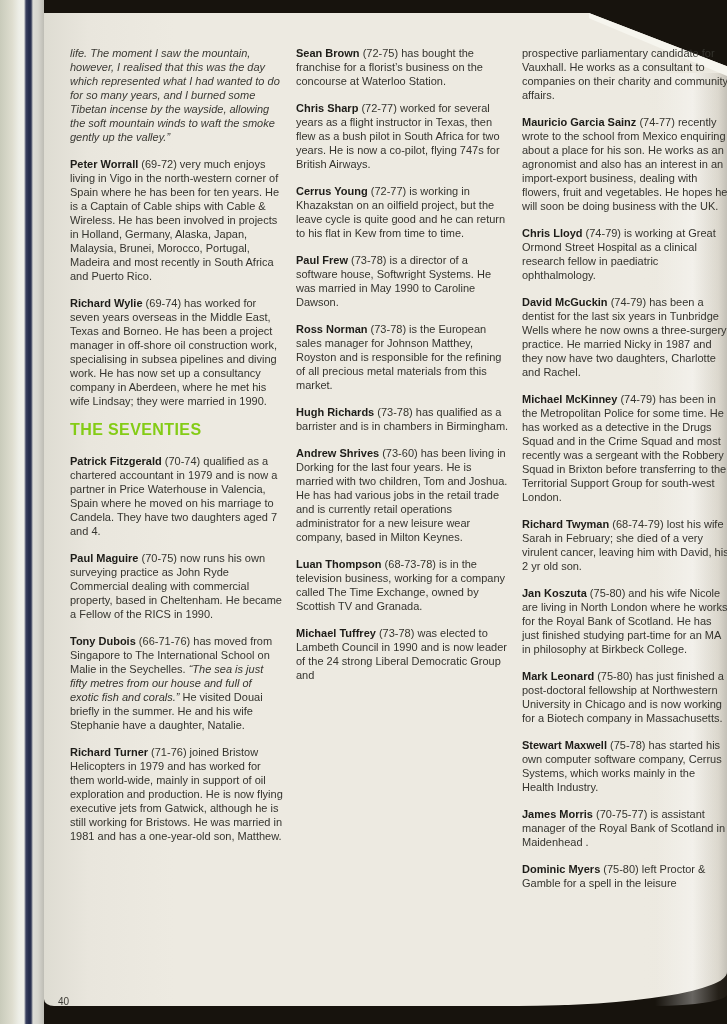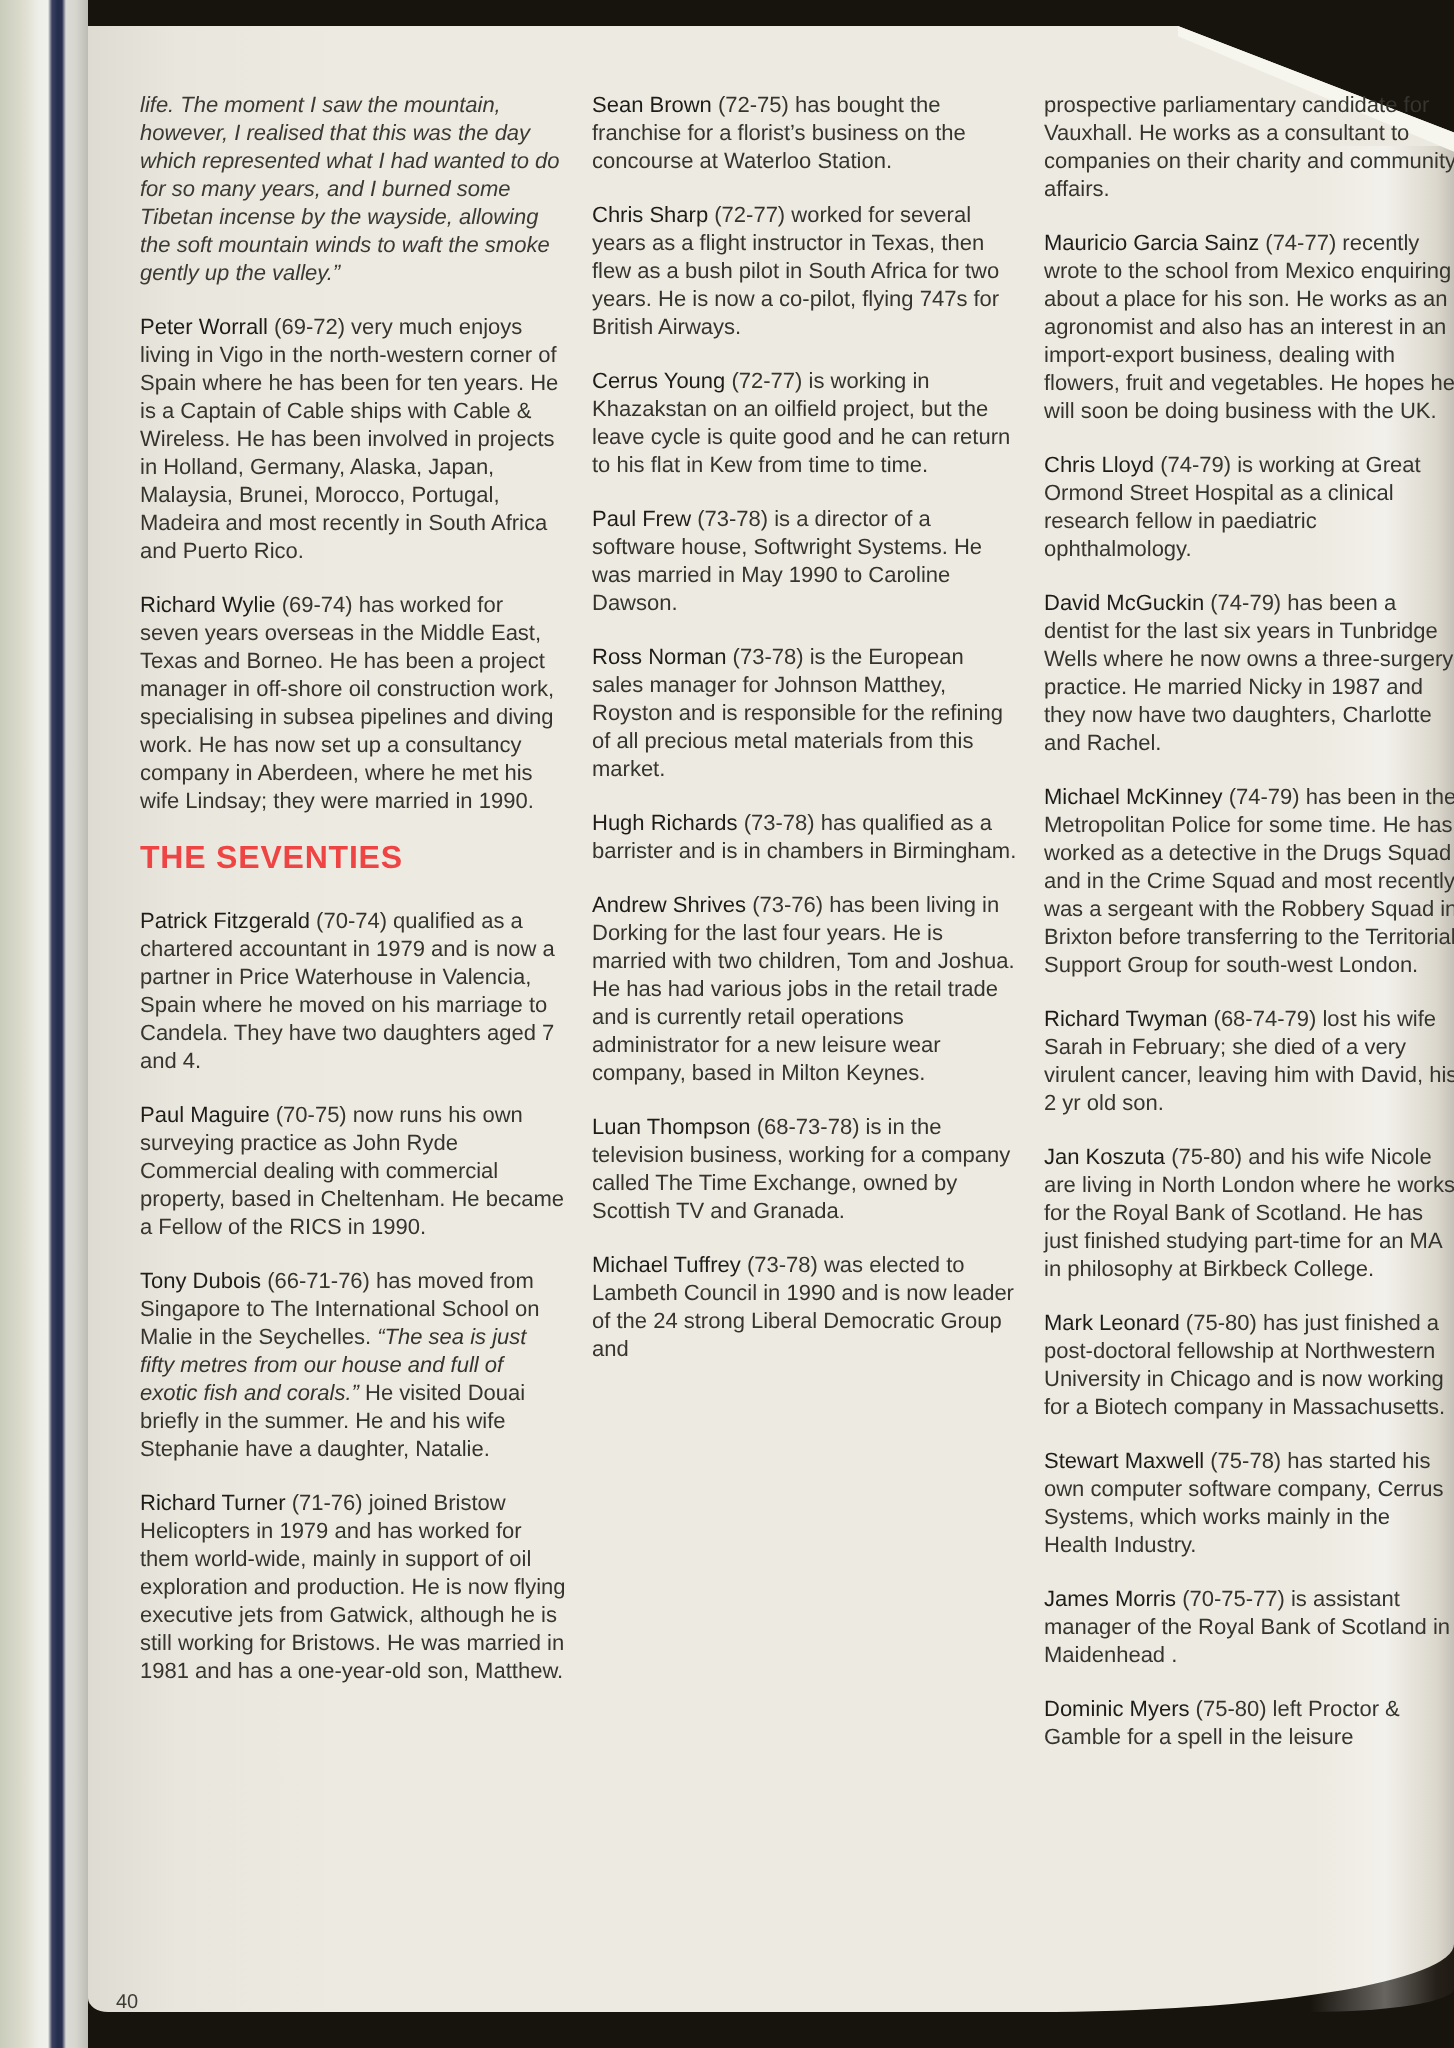--- a/index.html
+++ b/index.html
@@ -36,23 +36,23 @@
   .corner-wedge .cw-edge{position:absolute;left:0;top:0;width:100%;height:100%;background:#f6f5ee;
     -webkit-clip-path:polygon(0 0,100% 72%,100% 85%,0 7%);clip-path:polygon(0 0,100% 72%,100% 85%,0 7%);}
   
   .cols{position:absolute;left:70px;top:46px;width:660px;height:960px;}
   .col{position:absolute;top:0;width:213px;}
   .col-1{left:0;}
   .col-2{left:226px;}
   .col-3{left:452px;width:207px;}
   p.para{margin:0 0 13px 0;font-size:11px;line-height:14px;color:#35342e;text-align:left;}
   p.para.it{font-style:italic;color:#3a3933;}
-  .nm{font-weight:400;color:#1d1c18;}
+  .nm{font-weight:700;color:#1d1c18;}
   .irun{font-style:italic;}
-  .heading{font-size:16px;font-weight:700;color:#ef4444;letter-spacing:.4px;margin:9px 0 15px 0;}
+  .heading{font-size:16px;font-weight:700;color:#84cc16;letter-spacing:.4px;margin:9px 0 15px 0;}
   .pagenum{position:absolute;left:58px;top:996px;font-size:10px;color:#3d3c36;}
 </style>
 </head>
 <body>
 
 <div class="binding"></div>
 
 <div class="page">
   <div class="page-curl"></div>
 </div>
@@ -73,21 +73,21 @@
       <p class="para"><span class="nm">Tony Dubois</span><span> (66-71-76) has moved from Singapore to The International School on Malie in the Seychelles. </span><span class="irun">“The sea is just fifty metres from our house and full of exotic fish and corals.”</span><span> He visited Douai briefly in the summer. He and his wife Stephanie have a daughter, Natalie.</span></p>
       <p class="para"><span class="nm">Richard Turner</span><span> (71-76) joined Bristow Helicopters in 1979 and has worked for them world-wide, mainly in support of oil exploration and production. He is now flying executive jets from Gatwick, although he is still working for Bristows. He was married in 1981 and has a one-year-old son, Matthew.</span></p>
     </div>
   <div class="col col-2">
       <p class="para"><span class="nm">Sean Brown</span><span> (72-75) has bought the franchise for a florist’s business on the concourse at Waterloo Station.</span></p>
       <p class="para"><span class="nm">Chris Sharp</span><span> (72-77) worked for several years as a flight instructor in Texas, then flew as a bush pilot in South Africa for two years. He is now a co-pilot, flying 747s for British Airways.</span></p>
       <p class="para"><span class="nm">Cerrus Young</span><span> (72-77) is working in Khazakstan on an oilfield project, but the leave cycle is quite good and he can return to his flat in Kew from time to time.</span></p>
       <p class="para"><span class="nm">Paul Frew</span><span> (73-78) is a director of a software house, Softwright Systems. He was married in May 1990 to Caroline Dawson.</span></p>
       <p class="para"><span class="nm">Ross Norman</span><span> (73-78) is the European sales manager for Johnson Matthey, Royston and is responsible for the refining of all precious metal materials from this market.</span></p>
       <p class="para"><span class="nm">Hugh Richards</span><span> (73-78) has qualified as a barrister and is in chambers in Birmingham.</span></p>
-      <p class="para"><span class="nm">Andrew Shrives</span><span> (73-76) has been living in Dorking for the last four years. He is married with two children, Tom and Joshua. He has had various jobs in the retail trade and is currently retail operations administrator for a new leisure wear company, based in Milton Keynes.</span></p>
+      <p class="para"><span class="nm">Andrew Shrives</span><span> (73-60) has been living in Dorking for the last four years. He is married with two children, Tom and Joshua. He has had various jobs in the retail trade and is currently retail operations administrator for a new leisure wear company, based in Milton Keynes.</span></p>
       <p class="para"><span class="nm">Luan Thompson</span><span> (68-73-78) is in the television business, working for a company called The Time Exchange, owned by Scottish TV and Granada.</span></p>
       <p class="para"><span class="nm">Michael Tuffrey</span><span> (73-78) was elected to Lambeth Council in 1990 and is now leader of the 24 strong Liberal Democratic Group and</span></p>
     </div>
   <div class="col col-3">
       <p class="para"><span>prospective parliamentary candidate for Vauxhall. He works as a consultant to companies on their charity and community affairs.</span></p>
       <p class="para"><span class="nm">Mauricio Garcia Sainz</span><span> (74-77) recently wrote to the school from Mexico enquiring about a place for his son. He works as an agronomist and also has an interest in an import-export business, dealing with flowers, fruit and vegetables. He hopes he will soon be doing business with the UK.</span></p>
       <p class="para"><span class="nm">Chris Lloyd</span><span> (74-79) is working at Great Ormond Street Hospital as a clinical research fellow in paediatric ophthalmology.</span></p>
       <p class="para"><span class="nm">David McGuckin</span><span> (74-79) has been a dentist for the last six years in Tunbridge Wells where he now owns a three-surgery practice. He married Nicky in 1987 and they now have two daughters, Charlotte and Rachel.</span></p>
       <p class="para"><span class="nm">Michael McKinney</span><span> (74-79) has been in the Metropolitan Police for some time. He has worked as a detective in the Drugs Squad and in the Crime Squad and most recently was a sergeant with the Robbery Squad in Brixton before transferring to the Territorial Support Group for south-west London.</span></p>
       <p class="para"><span class="nm">Richard Twyman</span><span> (68-74-79) lost his wife Sarah in February; she died of a very virulent cancer, leaving him with David, his 2 yr old son.</span></p>

